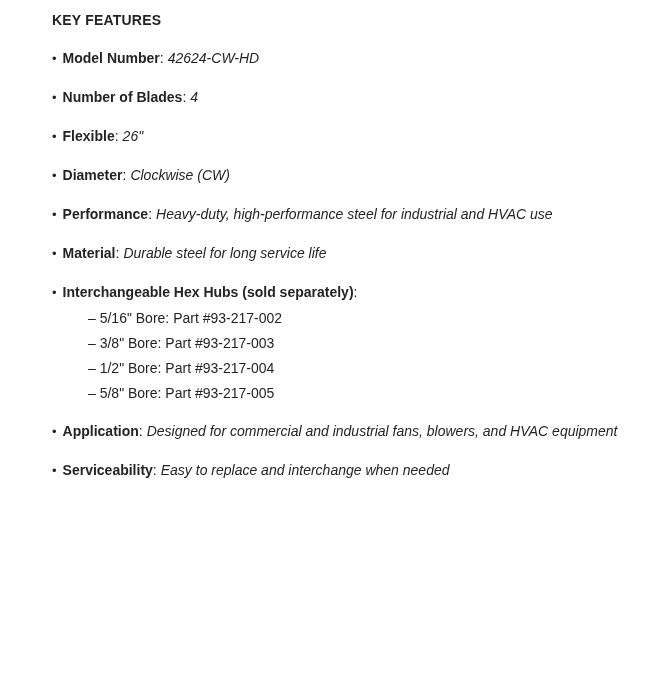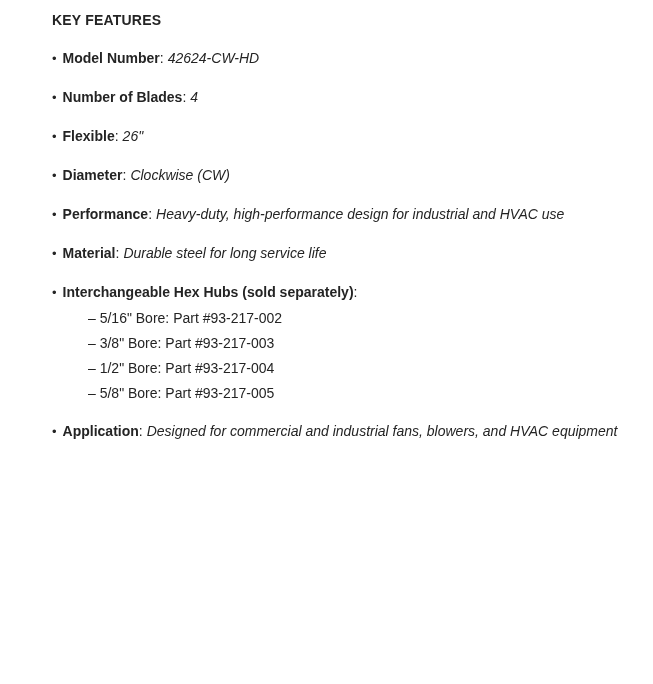--- a/index.html
+++ b/index.html
@@ -71,21 +71,21 @@
   <div class="feature-item">
     <span class="bullet">•</span><span class="feature-label">Flexible</span><span class="feature-sep">:</span><span class="feature-value">26"</span>
   </div>
 
 
   <div class="feature-item">
     <span class="bullet">•</span><span class="feature-label">Diameter</span><span class="feature-sep">:</span><span class="feature-value">Clockwise (CW)</span>
   </div>
 
   <div class="feature-item">
-    <span class="bullet">•</span><span class="feature-label">Performance</span><span class="feature-sep">:</span><span class="feature-value">Heavy-duty, high-performance design for industrial and HVAC use</span>
+    <span class="bullet">•</span><span class="feature-label">Performance</span><span class="feature-sep">:</span><span class="feature-value">Heavy-duty, high-performance steel for industrial and HVAC use</span>
   </div>
 
   <div class="feature-item">
     <span class="bullet">•</span><span class="feature-label">Material</span><span class="feature-sep">:</span><span class="feature-value">Durable steel for long service life</span>
   </div>
 
   <div class="feature-item">
     <span class="bullet">•</span><span class="feature-label">Interchangeable Hex Hubs (sold separately)</span><span class="feature-sep">:</span>
     <div class="sub-item">– 5/16" Bore: Part #93-217-002</div>
     <div class="sub-item">– 3/8" Bore: Part #93-217-003</div>
@@ -94,14 +94,17 @@
   </div>
 
   <div class="feature-item">
     <span class="bullet">•</span><span class="feature-label">Application</span><span class="feature-sep">:</span><span class="feature-value">Designed for commercial and industrial fans, blowers, and HVAC equipment</span>
   </div>
 
 
 
 
 
+  <div class="feature-item">
+    <span class="bullet">•</span><span class="feature-label">Serviceability</span><span class="feature-sep">:</span><span class="feature-value">Easy to replace and interchange when needed</span>
+  </div>
 
 </div>
 
 </body></html>

